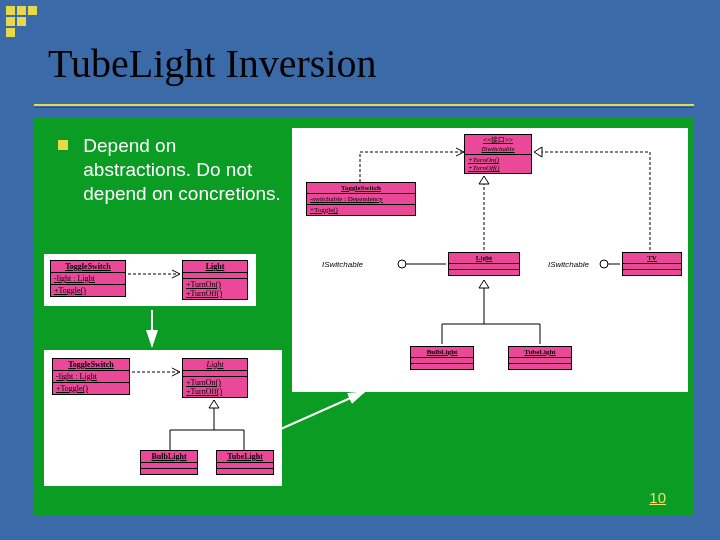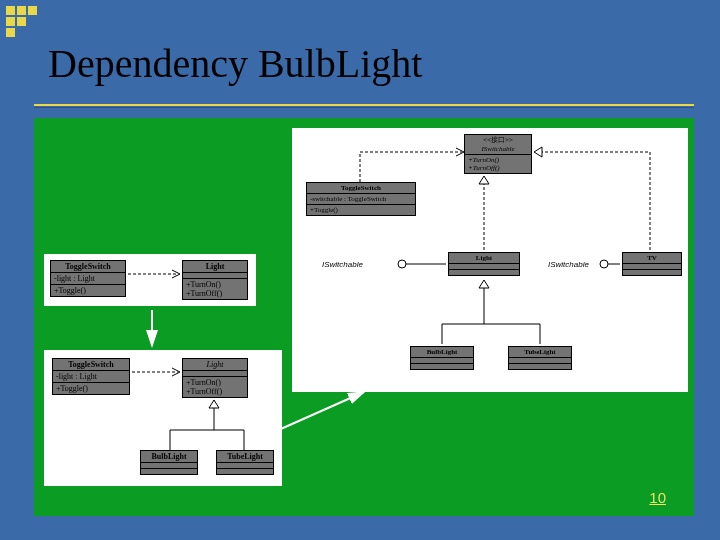--- a/index.html
+++ b/index.html
@@ -39,22 +39,22 @@
     margin-right: 10px; vertical-align: 2px;
   }
   .bullet-text { display: inline-block; width: 200px; vertical-align: top; }
   .page-num {
     position: absolute; right: 28px; bottom: 10px;
     color: #f0e26a; font-size: 15px; text-decoration: underline;
   }
 
   
   .uml {
-    position: absolute; background: #737373; border: 1px solid #000;
-    font-family: "Times New Roman", serif; color: #000; font-size: 9px;
+    position: absolute; background: #ec4899; border: 1px solid #000;
+    font-family: "Times New Roman", serif; color: #000; font-size: 9px; text-decoration: underline;
   }
   .uml .sec { border-top: 1px solid #000; padding: 1px 3px; }
   .uml .head { padding: 1px 3px; text-align: center; font-weight: bold; }
   .uml .head.italic { font-style: italic; font-weight: normal; }
   .mini { font-size: 8px; }
   .tiny { font-size: 7px; }
   .stereo { text-align: center; font-size: 7px; }
 
   
   svg.overlay { position: absolute; pointer-events: none; }
@@ -67,26 +67,30 @@
 
 <div class="corner-squares">
   <div class="sq" style="left:0;top:0"></div>
     <div class="sq" style="left:11px;top:0"></div>
     <div class="sq" style="left:22px;top:0"></div>
   <div class="sq" style="left:0;top:11px"></div>
     <div class="sq" style="left:11px;top:11px"></div>
   <div class="sq" style="left:0;top:22px"></div>
 </div>
 
-<div class="title-wrap">Dependency BulbLight</div>
+<div class="title-wrap">TubeLight Inversion</div>
 <div class="title-rule"></div>
 <div class="title-rule-shadow"></div>
 
 <div class="content">
 
+  <div class="bullet-box">
+    <span class="bullet-marker"></span>
+    <span class="bullet-text">Depend on abstractions. Do not depend on concretions.</span>
+  </div>
 
   <div class="panel" style="left:10px; top:136px; width:212px; height:52px">
     <div class="uml mini" style="left:6px; top:6px; width:76px">
       <div class="head">ToggleSwitch</div>
       <div class="sec">-light : Light</div>
       <div class="sec">+Toggle()</div>
     </div>
     <div class="uml mini" style="left:138px; top:6px; width:66px">
       <div class="head">Light</div>
       <div class="sec" style="height:6px"></div>
@@ -141,21 +145,21 @@
     <div class="uml tiny" style="left:172px; top:6px; width:68px">
       <div class="stereo">&lt;&lt;接口&gt;&gt;</div>
       <div class="head italic" style="padding-top:0">ISwitchable</div>
       <div class="sec">
         <div style="font-style:italic">+TurnOn()</div>
         <div style="font-style:italic">+TurnOff()</div>
       </div>
     </div>
     <div class="uml tiny" style="left:14px; top:54px; width:110px">
       <div class="head">ToggleSwitch</div>
-      <div class="sec">-switchable : ToggleSwitch</div>
+      <div class="sec">-switchable : Dependency</div>
       <div class="sec">+Toggle()</div>
     </div>
     <div style="position:absolute; left:30px; top:132px; font-size:8px; font-style:italic; color:#000">ISwitchable</div>
     <div class="uml tiny" style="left:156px; top:124px; width:72px">
       <div class="head">Light</div>
       <div class="sec" style="height:6px"></div>
       <div class="sec" style="height:6px"></div>
     </div>
     <div style="position:absolute; left:256px; top:132px; font-size:8px; font-style:italic; color:#000">ISwitchable</div>
     <div class="uml tiny" style="left:330px; top:124px; width:60px">

